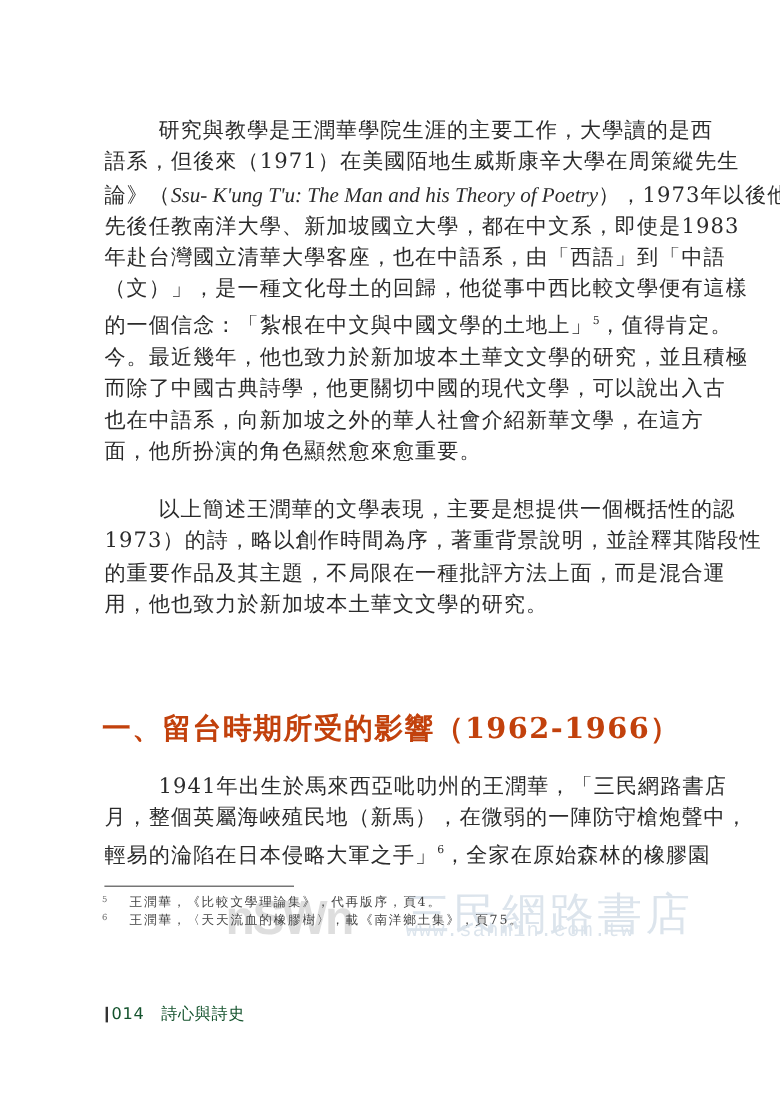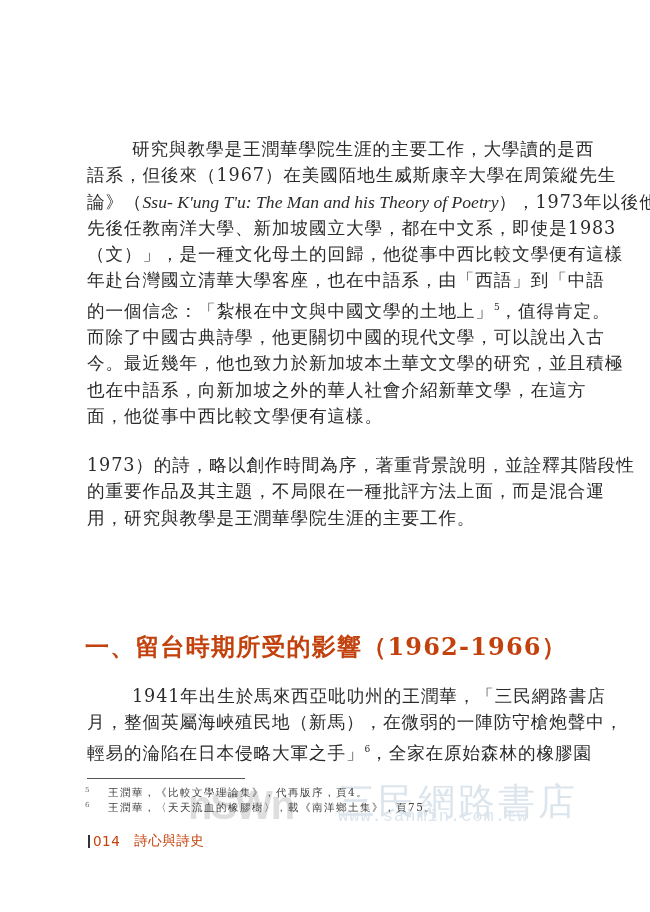--- a/index.html
+++ b/index.html
@@ -13,21 +13,20 @@
       position: relative;
       overflow: hidden;
       font-family: "DejaVu Serif", "Liberation Serif", serif;
       color: #2a2a2a;
     }
     .page {
       position: absolute;
       left: 0; top: 0;
       width: 650px; height: 770px;
       background: #ffffff;
-      margin-top: 40px;
     }
     .body-text {
       position: absolute;
       left: 87px;
       width: 478px;
       font-size: 17.6px;
       line-height: 26.3px;
       letter-spacing: 0.9px;
       text-align: justify;
       color: #2b2b2b;
@@ -133,23 +132,23 @@
       font-size: 40px;
       font-weight: bold;
       color: #737373;
       font-family: "Liberation Sans", sans-serif;
       letter-spacing: -2px;
       white-space: nowrap;
     }
     .folio {
       position: absolute;
       left: 88px;
-      top: 792px;
+      top: 836px;
       font-size: 13.5px;
-      color: #c2410c;
+      color: #14532d;
       font-family: "DejaVu Sans", "Liberation Sans", sans-serif;
       display: flex;
       align-items: center;
       white-space: nowrap;
     }
     .folio-bar {
       width: 2px;
       height: 13px;
       background: #333333;
       margin-right: 3px;
@@ -162,40 +161,41 @@
       letter-spacing: 0.5px;
     }
   </style>
 </head>
 <body>
 
 <div class="page">
 
   <div class="body-text para-1" style="top:96px;">
     <span class="line indent">研究與教學是王潤華學院生涯的主要工作，大學讀的是西</span>
-    <span class="line">語系，但後來（1967）在美國陌地生威斯康辛大學在周策縱先生</span>
+    <span class="line">語系，但後來（1971）在美國陌地生威斯康辛大學在周策縱先生</span>
     <span class="line">
       <span>論》（</span><span class="italic">Ssu- K'ung T'u: The Man and his Theory of Poetry</span><span>），1973年以後他</span>
     </span>
     <span class="line">先後任教南洋大學、新加坡國立大學，都在中文系，即使是1983</span>
+    <span class="line">年赴台灣國立清華大學客座，也在中語系，由「西語」到「中語</span>
     <span class="line">（文）」，是一種文化母土的回歸，他從事中西比較文學便有這樣</span>
-    <span class="line">年赴台灣國立清華大學客座，也在中語系，由「西語」到「中語</span>
     <span class="line">
       <span>的一個信念：「紮根在中文與中國文學的土地上」</span><sup class="fn">5</sup><span>，值得肯定。</span>
     </span>
+    <span class="line">今。最近幾年，他也致力於新加坡本土華文文學的研究，並且積極</span>
     <span class="line">而除了中國古典詩學，他更關切中國的現代文學，可以說出入古</span>
-    <span class="line">今。最近幾年，他也致力於新加坡本土華文文學的研究，並且積極</span>
     <span class="line">也在中語系，向新加坡之外的華人社會介紹新華文學，在這方</span>
-    <span class="line last">面，他從事中西比較文學便有這樣。</span>
+    <span class="line last">面，他所扮演的角色顯然愈來愈重要。</span>
   </div>
 
   <div class="body-text para-2" style="top:412px;">
+    <span class="line indent">以上簡述王潤華的文學表現，主要是想提供一個概括性的認</span>
     <span class="line">1973）的詩，略以創作時間為序，著重背景說明，並詮釋其階段性</span>
     <span class="line">的重要作品及其主題，不局限在一種批評方法上面，而是混合運</span>
-    <span class="line last">用，研究與教學是王潤華學院生涯的主要工作。</span>
+    <span class="line last">用，他也致力於新加坡本土華文文學的研究。</span>
   </div>
 
   <div class="heading">一、留台時期所受的影響（1962-1966）</div>
 
   <div class="body-text para-3" style="top:643px;">
     <span class="line indent">1941年出生於馬來西亞吡叻州的王潤華，「三民網路書店</span>
     <span class="line">月，整個英屬海峽殖民地（新馬），在微弱的一陣防守槍炮聲中，</span>
     <span class="line">
       <span>輕易的淪陷在日本侵略大軍之手」</span><sup class="fn">6</sup><span>，全家在原始森林的橡膠園</span>
     </span>

